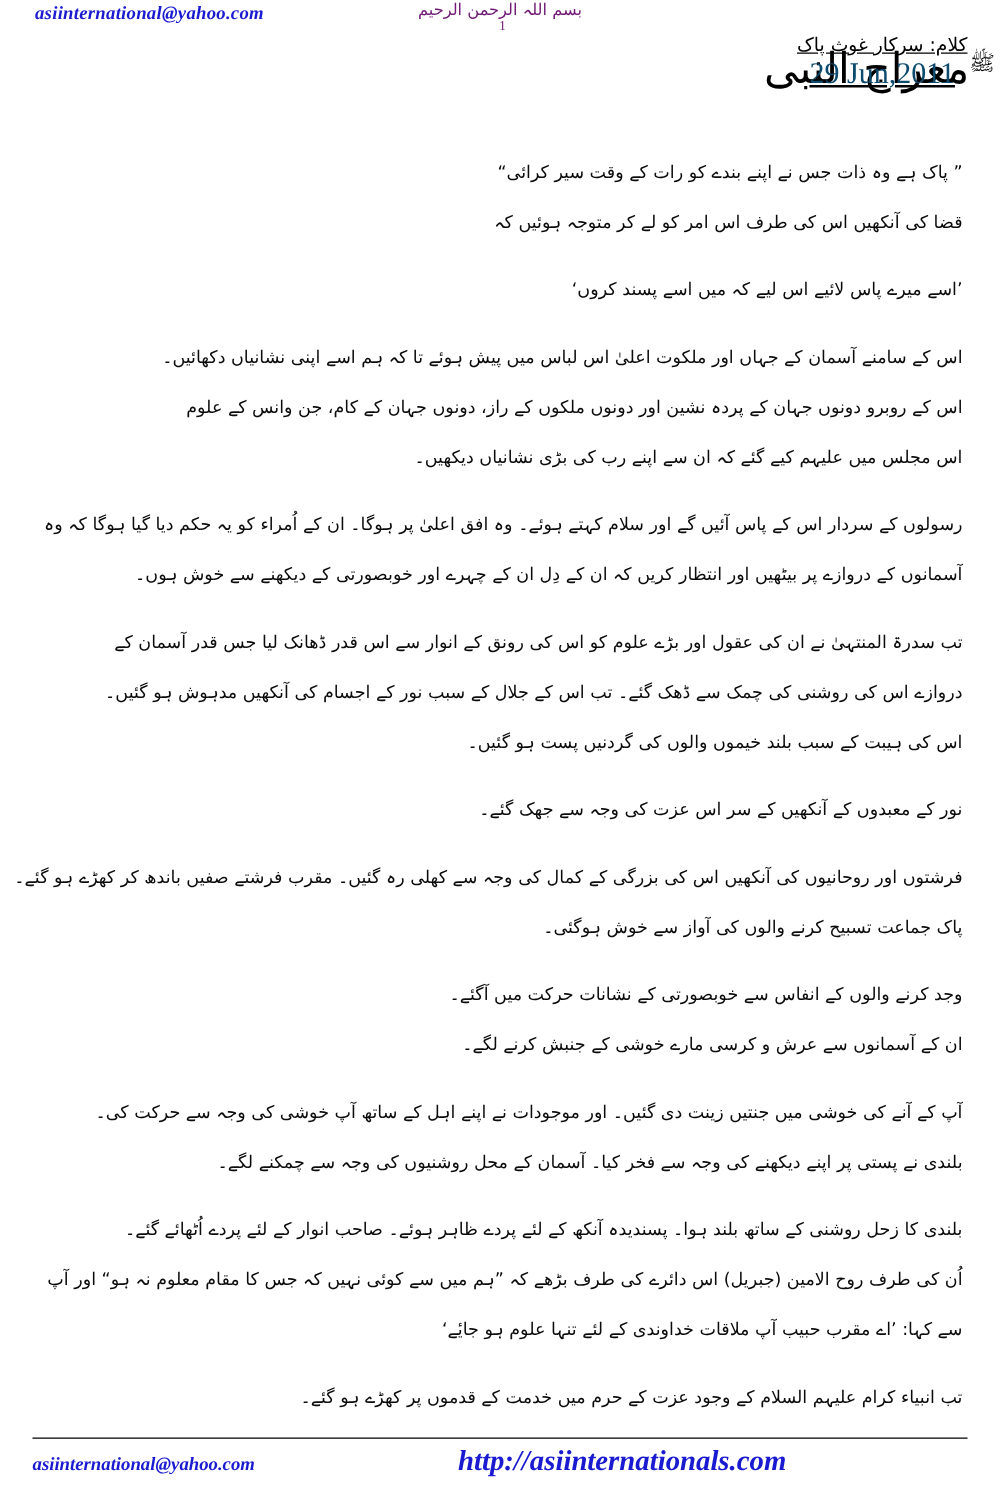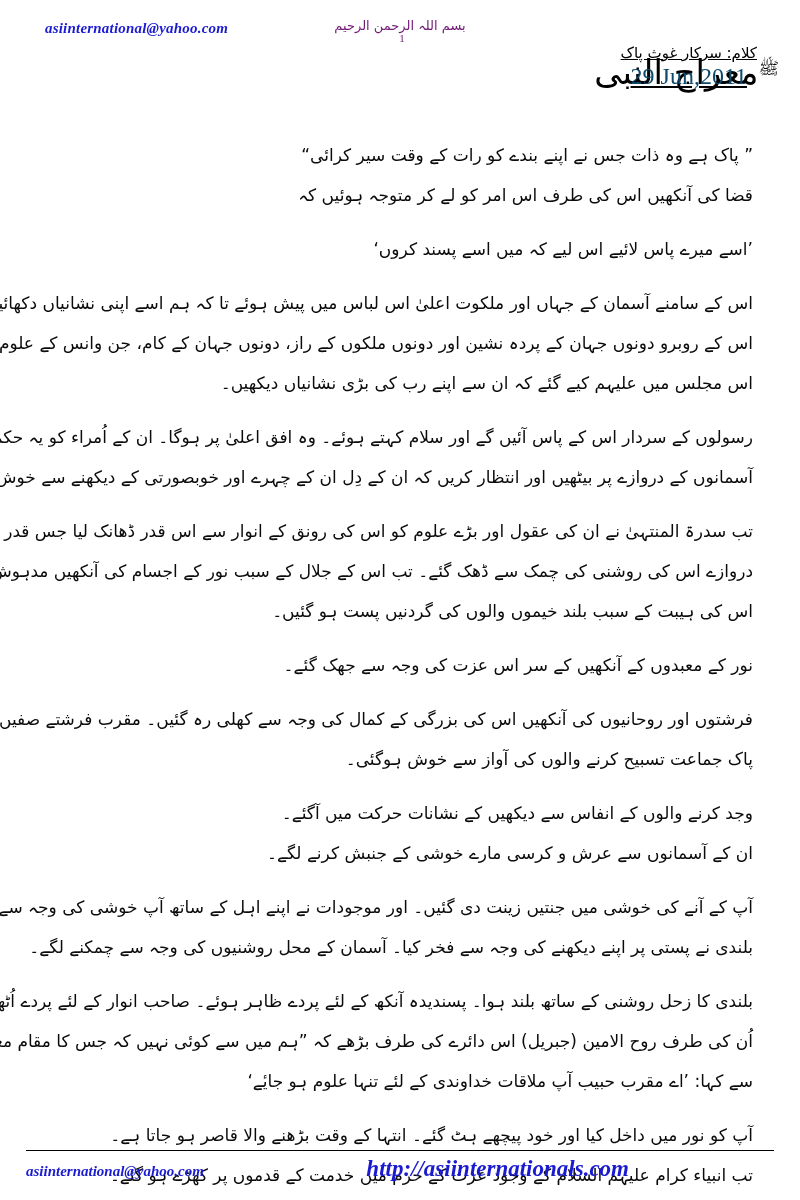--- a/index.html
+++ b/index.html
@@ -13,21 +13,21 @@
     height: 1200px;
     position: relative;
     font-family: "Liberation Serif", "DejaVu Serif", serif;
     overflow: hidden;
   }
 
   .page {
     width: 800px;
     height: 1200px;
     position: relative;
-    padding: 17px;
+    padding: 0;
     background: #fff;
   }
 
   
   .header {
     position: relative;
     height: 118px;
     width: 100%;
   }
 
@@ -109,21 +109,21 @@
     white-space: nowrap;
   }
 
   
   .body-text {
     position: relative;
     direction: rtl;
     text-align: right;
     padding: 0 30px 0 30px;
     font-family: "DejaVu Sans", sans-serif;
-    font-size: 17px;
+    font-size: 14px;
     color: #0b0b0b;
     line-height: 1.0;
   }
 
   .para {
     margin: 0 0 14px 0;
   }
   .para:last-child { margin-bottom: 0; }
 
   .ln {
@@ -236,37 +236,36 @@
     <div class="para">
       <span class="ln ind-md">نور کے معبدوں کے آنکھیں کے سر اس عزت کی وجہ سے جھک گئے۔</span>
     </div>
 
     <div class="para">
       <span class="ln">فرشتوں اور روحانیوں کی آنکھیں اس کی بزرگی کے کمال کی وجہ سے کھلی رہ گئیں۔ مقرب فرشتے صفیں باندھ کر کھڑے ہو گئے۔</span>
       <span class="ln ind-xl">پاک جماعت تسبیح کرنے والوں کی آواز سے خوش ہوگئی۔</span>
     </div>
 
     <div class="para">
-      <span class="ln ind-lg">وجد کرنے والوں کے انفاس سے دیکھیں کے نشانات حرکت میں آگئے۔</span>
+      <span class="ln ind-lg">وجد کرنے والوں کے انفاس سے خوبصورتی کے نشانات حرکت میں آگئے۔</span>
       <span class="ln ind-lg">ان کے آسمانوں سے عرش و کرسی مارے خوشی کے جنبش کرنے لگے۔</span>
     </div>
 
     <div class="para">
       <span class="ln">آپ کے آنے کی خوشی میں جنتیں زینت دی گئیں۔ اور موجودات نے اپنے اہل کے ساتھ آپ خوشی کی وجہ سے حرکت کی۔</span>
       <span class="ln ind-sm">بلندی نے پستی پر اپنے دیکھنے کی وجہ سے فخر کیا۔ آسمان کے محل روشنیوں کی وجہ سے چمکنے لگے۔</span>
     </div>
 
     <div class="para">
       <span class="ln">بلندی کا زحل روشنی کے ساتھ بلند ہوا۔ پسندیدہ آنکھ کے لئے پردے ظاہر ہوئے۔ صاحب انوار کے لئے پردے اُٹھائے گئے۔</span>
       <span class="ln">اُن کی طرف روح الامین (جبریل) اس دائرے کی طرف بڑھے کہ ”ہم میں سے کوئی نہیں کہ جس کا مقام معلوم نہ ہو“ اور آپ</span>
       <span class="ln ind-lg">سے کہا: ’اے مقرب حبیب آپ ملاقات خداوندی کے لئے تنہا علوم ہو جایٔے‘</span>
     </div>
 
     <div class="para">
-      <span class="ln ind-md">آپ کو نور میں داخل کیا اور خود پیچھے ہٹ گئے۔ انتہا کے وقت بڑھنے والا قاصر ہو جاتا ہے۔</span>
       <span class="ln ind-md">تب انبیاء کرام علیہم السلام کے وجود عزت کے حرم میں خدمت کے قدموں پر کھڑے ہو گئے۔</span>
     </div>
 
   </div>
 
   <div class="footer">
     <hr class="footer-rule">
     <div class="footer-row">
       <span class="ft-email">asiinternational@yahoo.com</span>
       <span class="ft-spacer"></span>

